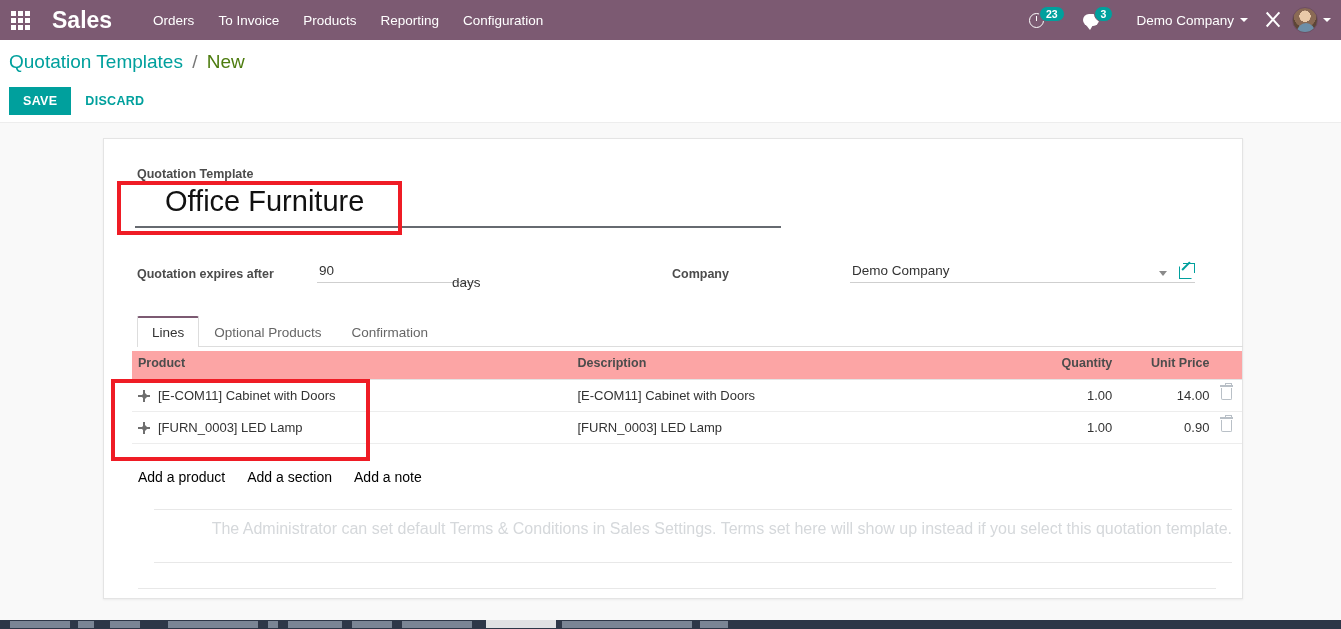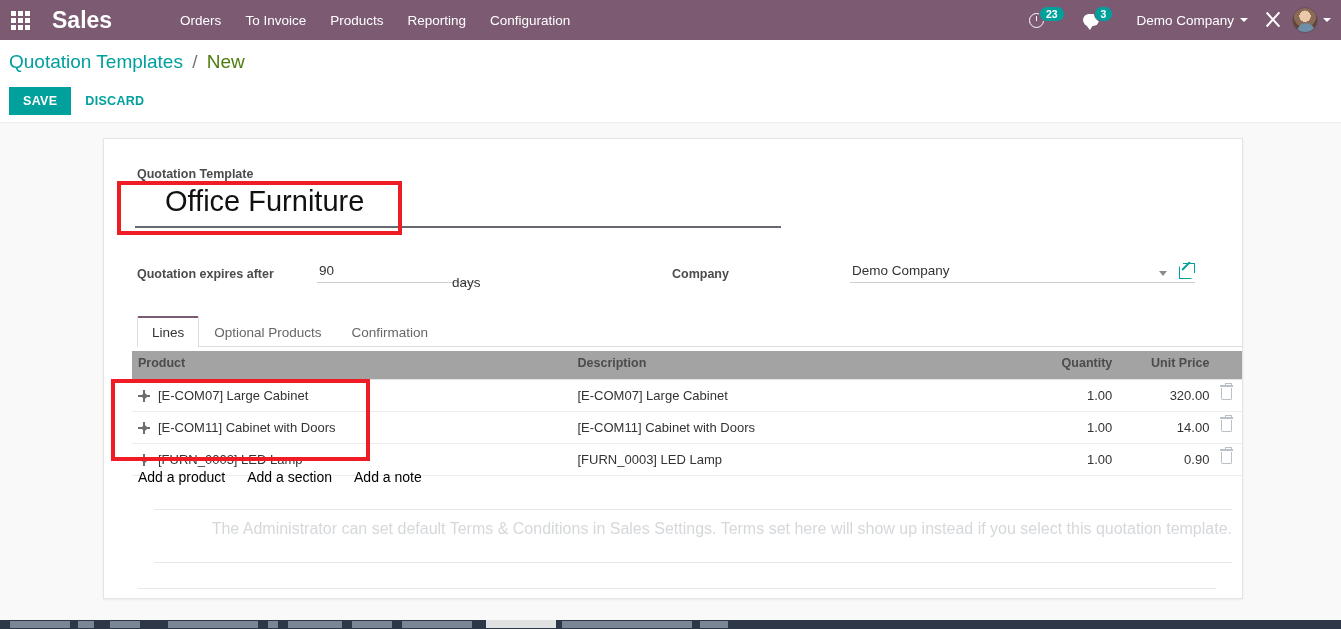--- a/index.html
+++ b/index.html
@@ -31,21 +31,21 @@
   }
   .apps-grid {
     display: grid;
     grid-template-columns: repeat(3, 5px);
     grid-template-rows: repeat(3, 5px);
     gap: 2px;
   }
   .apps-grid i { display: block; width: 5px; height: 5px; background: #ffffff; }
   .brand {
     font-size: 23px; font-weight: bold;
-    margin-left: 12px; margin-right: 56px;
+    margin-left: 12px; margin-right: 29px;
     color: #ffffff; letter-spacing: 0px;
     cursor: pointer;
   }
   .menu { display: flex; align-items: center; gap: 0px; }
   .menu-item {
     font-size: 13.5px; color: #ffffff;
     padding: 11px 12px; cursor: pointer; white-space: nowrap;
   }
 
   .nav-right {
@@ -217,21 +217,21 @@
     border-radius: 2px 2px 0 0;
   }
 
   
   .otable { position: absolute; left: 28px; top: 212px; width: 1110px; }
   .otable table { border-collapse: collapse; width: 100%; }
   .otable th {
     font-size: 12.5px; font-weight: bold; color: #4c4c4c;
     text-align: left; padding: 5px 6px 9px 6px;
     border-bottom: 1px solid #e4e4e4;
-    background: #a3a3a3;
+    background: #fca5a5;
   }
   .otable th.num, .otable td.num { text-align: right; }
   .otable td {
     font-size: 13px; color: #333333;
     padding: 8px 6px; border-bottom: 1px solid #ededed;
     white-space: nowrap;
   }
   .col-product { width: 430px; }
   .col-desc { width: 440px; }
   .col-qty { width: 95px; }
@@ -403,29 +403,20 @@
             <th class="col-product">Product</th>
             <th class="col-desc">Description</th>
             <th class="col-qty num">Quantity</th>
             <th class="col-price num">Unit Price</th>
             <th class="col-del"></th>
           </tr>
         </thead>
         <tbody>
           <tr>
             <td>
-              <span class="drag-ic"><i></i></span><span>[E-COM07] Large Cabinet</span>
-            </td>
-            <td>[E-COM07] Large Cabinet</td>
-            <td class="num">1.00</td>
-            <td class="num">320.00</td>
-            <td><span class="trash-ic"></span></td>
-          </tr>
-          <tr>
-            <td>
               <span class="drag-ic"><i></i></span><span>[E-COM11] Cabinet with Doors</span>
             </td>
             <td>[E-COM11] Cabinet with Doors</td>
             <td class="num">1.00</td>
             <td class="num">14.00</td>
             <td><span class="trash-ic"></span></td>
           </tr>
           <tr>
             <td>
               <span class="drag-ic"><i></i></span><span>[FURN_0003] LED Lamp</span>

